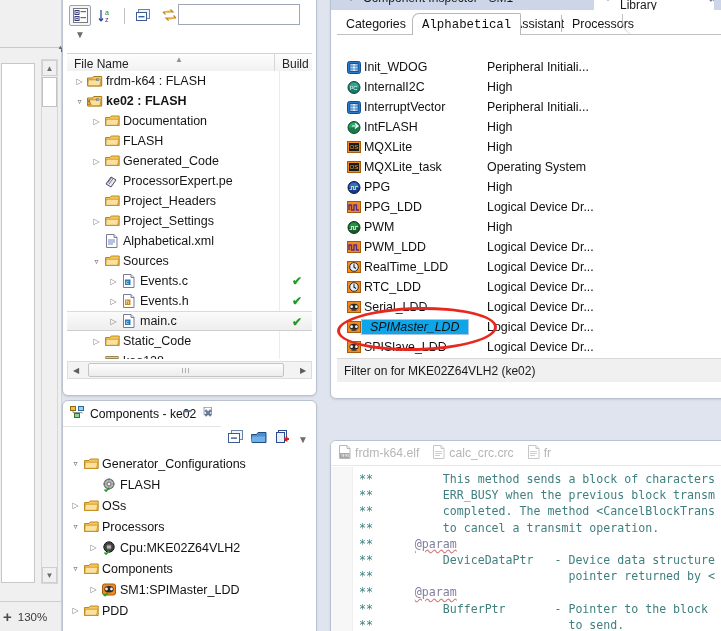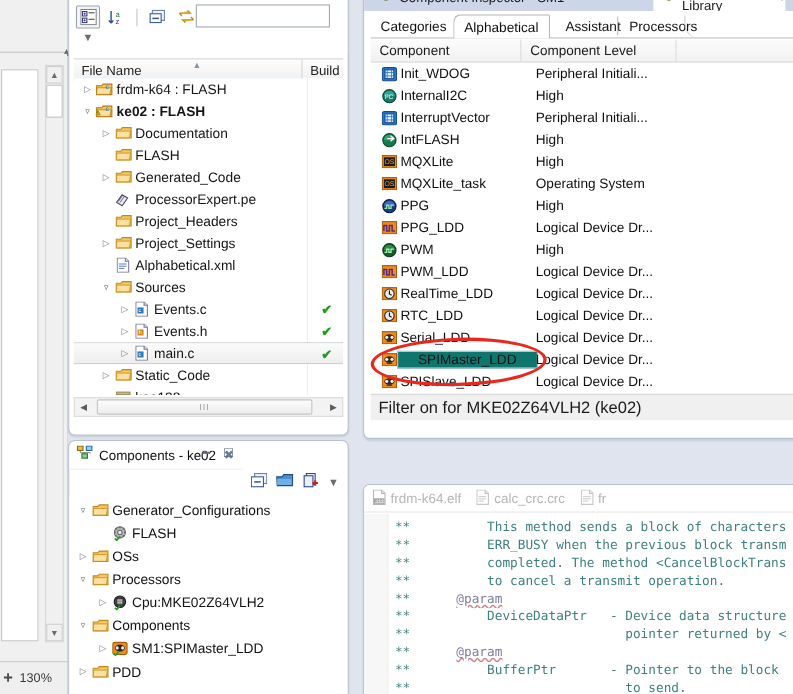--- a/index.html
+++ b/index.html
@@ -209,29 +209,29 @@
   .lch.c3 { flex: 1; }
 
   .lib-list {
     position: absolute; left: 6px; top: 62px; width: 385px; height: 298px;
     background: #ffffff; overflow: hidden;
   }
   .lrow { height: 20px; display: flex; align-items: center; font-size: 12.4px; color: #101010; white-space: nowrap; }
   .lrow .li-icon { width: 24px; flex: 0 0 24px; display: flex; align-items: center; justify-content: center; padding-left: 10px; }
   .lrow .li-name { width: 120px; flex: 0 0 120px; padding-left: 3px; }
   .lrow .li-name .selbox {
-    display:inline-block; background:#0f766e; border:1px solid #a9c7e4; padding: 0 18px; margin-left:-3px;
+    display:inline-block; background:#0ea5e9; border:1px solid #a9c7e4; padding: 0 8px; margin-left:-3px;font-style:italic;
   }
   .lrow .li-level { flex: 1; padding-left: 6px; }
 
   .lib-filter {
     position: absolute; left: 6px; top: 363px; width: 385px; height: 24px;
     background: #f0f0f0; border-top: 1px solid #d8d8d8;
     display: flex; align-items: center; padding-left: 7px;
-    font-size: 15px; color: #1a1a1a;
+    font-size: 12px; color: #1a1a1a;
   }
 
   
   .annot-ellipse {
     position: absolute; left: 337px; top: 307px; width: 160px; height: 44px;
     border: 3px solid #e8281e; border-radius: 50%; pointer-events: none; z-index: 30;
     transform: rotate(-1.5deg);
   }
 
   
@@ -678,43 +678,34 @@
       <span style="font-size:10px;color:#6a7d99;">✖</span>
     </div>
     <div class="lib-vtab lib-vtab-spare" style="left:383px;width:14px;"></div>
   </div>
 
   <div class="lib-inner-tabs">
     <div class="itab-underline"></div>
     <div class="itab idle" style="left:0px;">
       <span>Categories</span>
     </div>
-    <div class="itab active" style="left:75px;">
+    <div class="itab active" style="left:75px;font-family:Liberation Mono, monospace;">
       <span>Alphabetical</span>
     </div>
     <div class="itab-curve" style="left:155px;"></div>
     <div class="itab idle" style="left:168px;">
       <span>Assistant</span>
     </div>
     <div class="tabsep" style="left:224px;"></div>
     <div class="itab idle" style="left:226px;">
       <span>Processors</span>
     </div>
     <div class="itab-curve" style="left:285px;"></div>
   </div>
 
-  <div class="lib-colhdr">
-    <div class="lch c1">
-      <span>Component</span>
-    </div>
-    <div class="lch c2">
-      <span>Component Level</span>
-    </div>
-    <div class="lch c3"></div>
-  </div>
 
   <div class="lib-list">
     <div id="lib-rows">
           <div class="lrow">
             <span class="li-icon">
               <svg width="14" height="13" viewBox="0 0 14 13">
                 <rect x="0.5" y="0.5" width="13" height="12" rx="2" fill="#2a78c8" stroke="#144e90"></rect>
                 <rect x="3" y="2.5" width="8" height="8" fill="#e8f2fc" stroke="#144e90"></rect>
                 <path d="M5 2.5v8M9 2.5v8M3 5h8M3 8h8" stroke="#2a78c8" stroke-width="0.8"></path>
               </svg>

